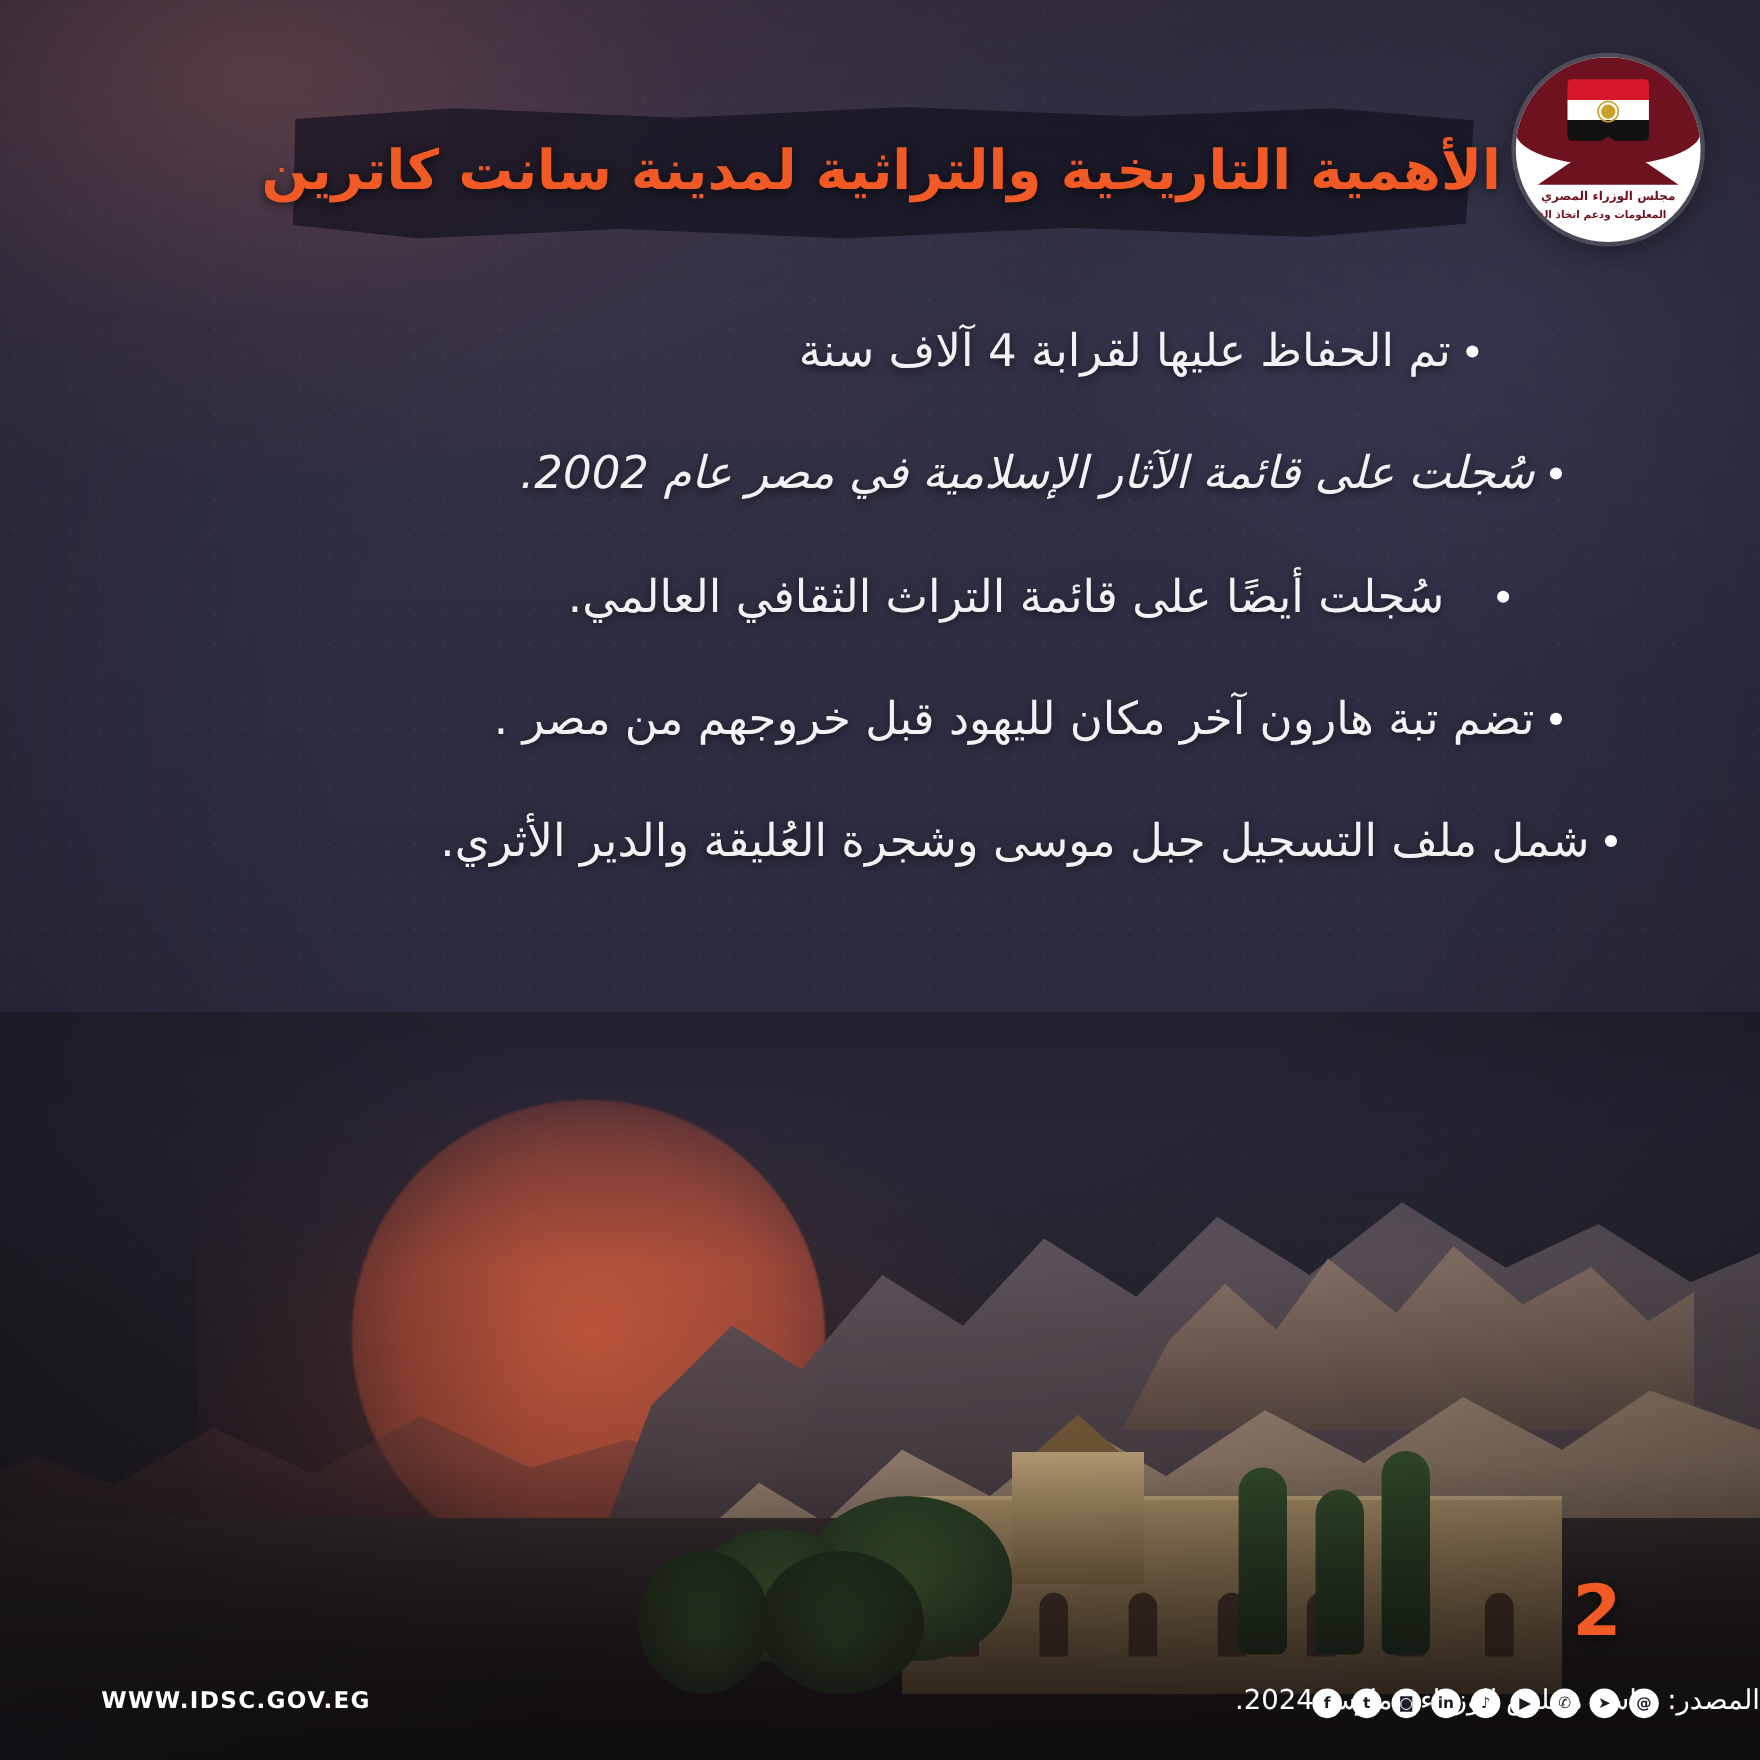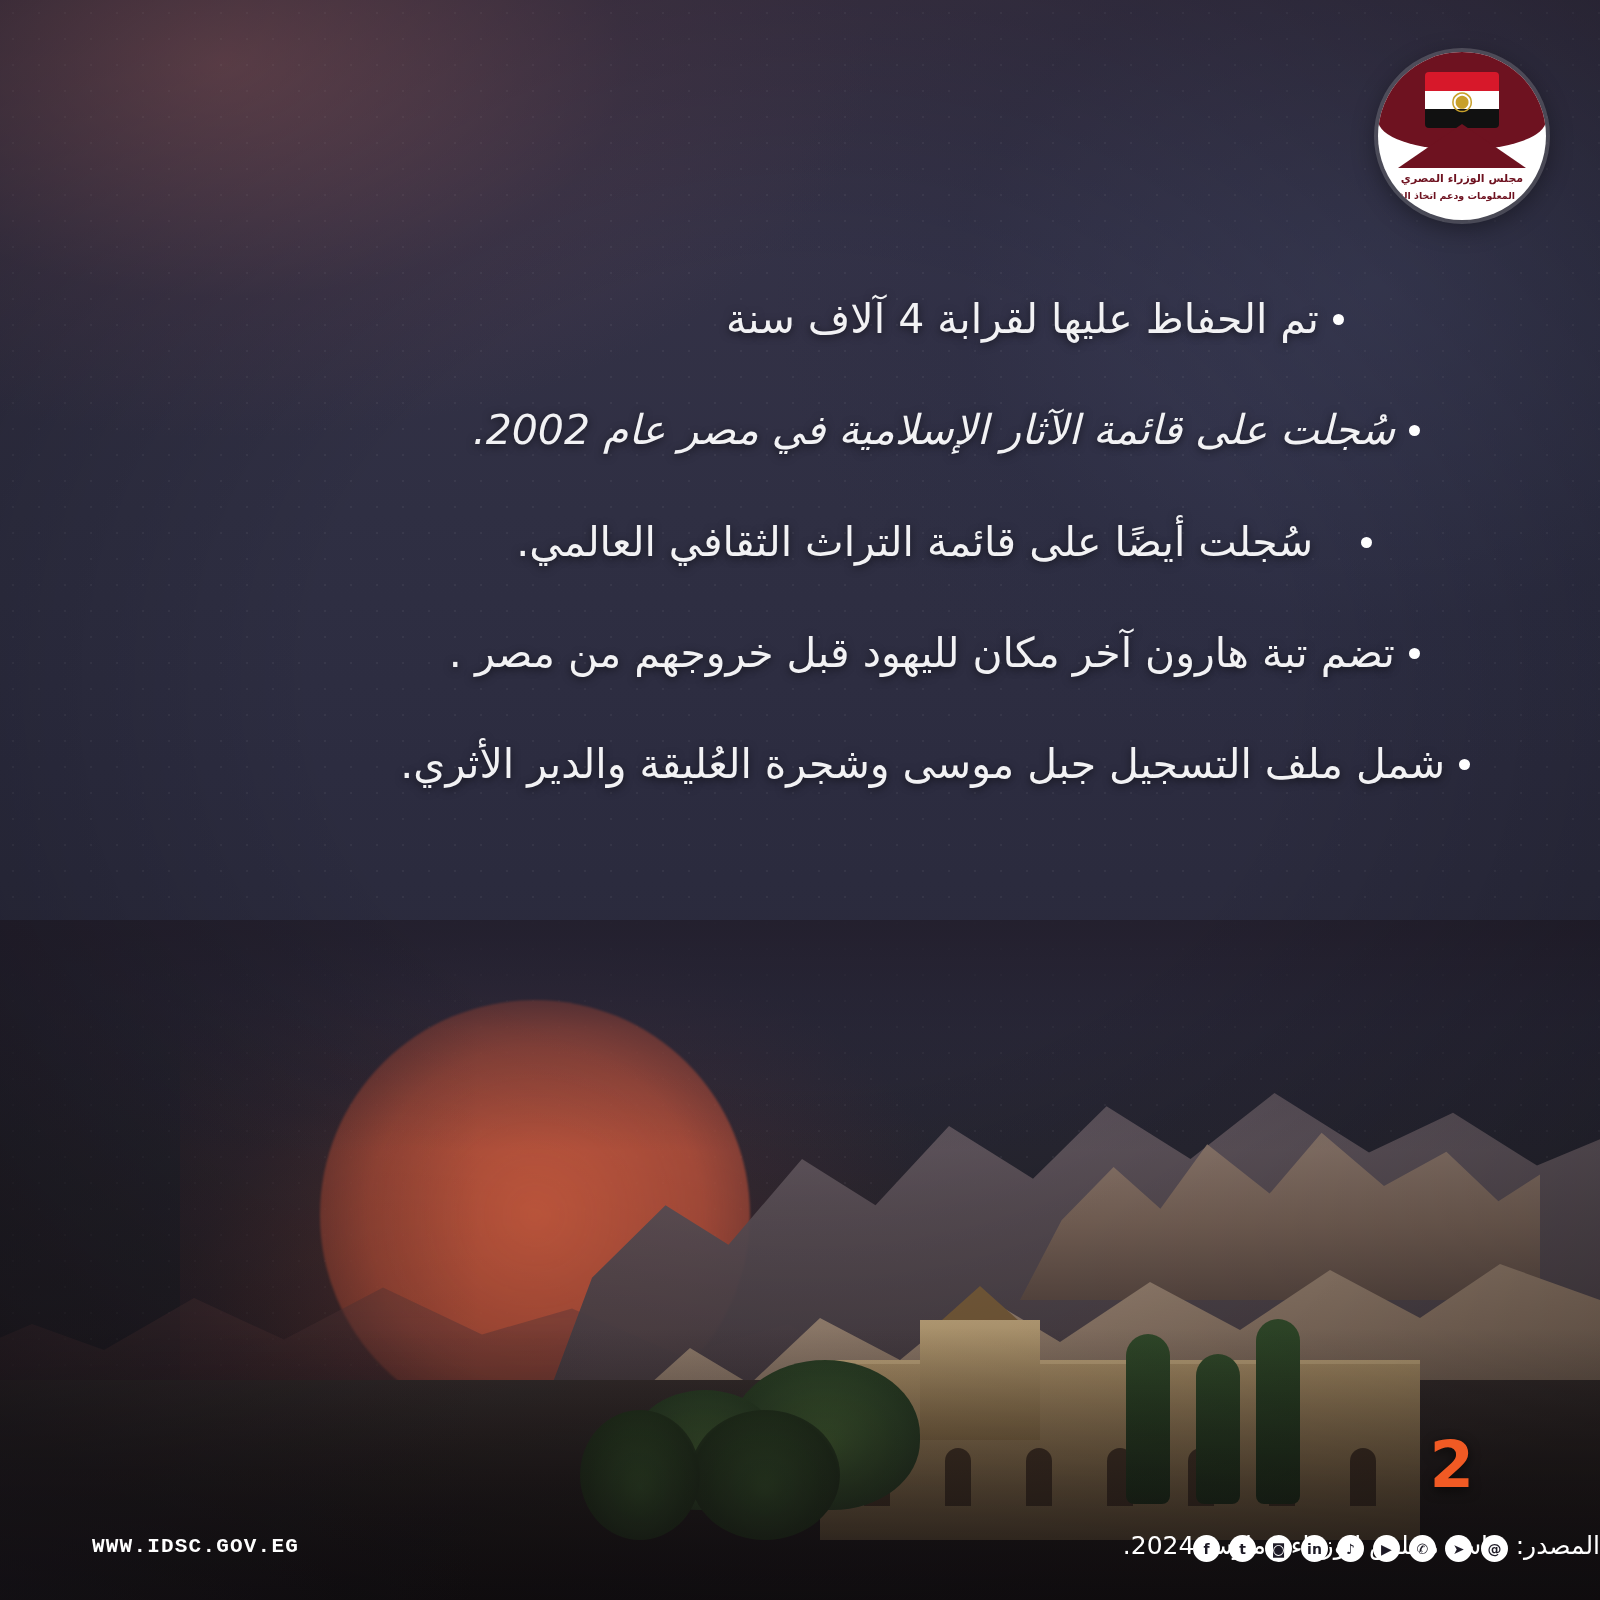--- a/index.html
+++ b/index.html
@@ -266,21 +266,20 @@
 
   
   #footer-url {
     position: absolute;
     left: 92px; bottom: 42px;
     color: #ffffff;
     font-size: 21px;
     font-weight: bold;
     letter-spacing: 1.2px;
     direction: ltr;
-    font-family: Liberation Mono, monospace;
   }
   #source {
     position: absolute;
     left: 0; right: 0; bottom: 40px;
     color: #ffffff;
     font-size: 25px;
     padding-left: 28px;
   }
   #socials {
     position: absolute;
@@ -341,20 +340,24 @@
   <div id="logo">
     <div class="top"></div>
     <div class="flag">
       <span class="eagle">◉</span>
     </div>
     <div class="tri"></div>
     <div class="t1">مجلس الوزراء المصري</div>
     <div class="t2">مركز المعلومات ودعم اتخاذ القرار</div>
   </div>
 
+  <div id="title-wrap">
+    <div id="title-bg"></div>
+    <div id="title-text">الأهمية التاريخية والتراثية لمدينة سانت كاترين</div>
+  </div>
 
   <div id="bullets">
     <div class="bullet b1">
       <span class="dot"></span>
       <span class="txt">تم الحفاظ عليها لقرابة 4 آلاف سنة</span>
     </div>
     <div class="bullet b2">
       <span class="dot"></span>
       <span class="txt">سُجلت على قائمة الآثار الإسلامية في مصر عام 2002.</span>
     </div>

